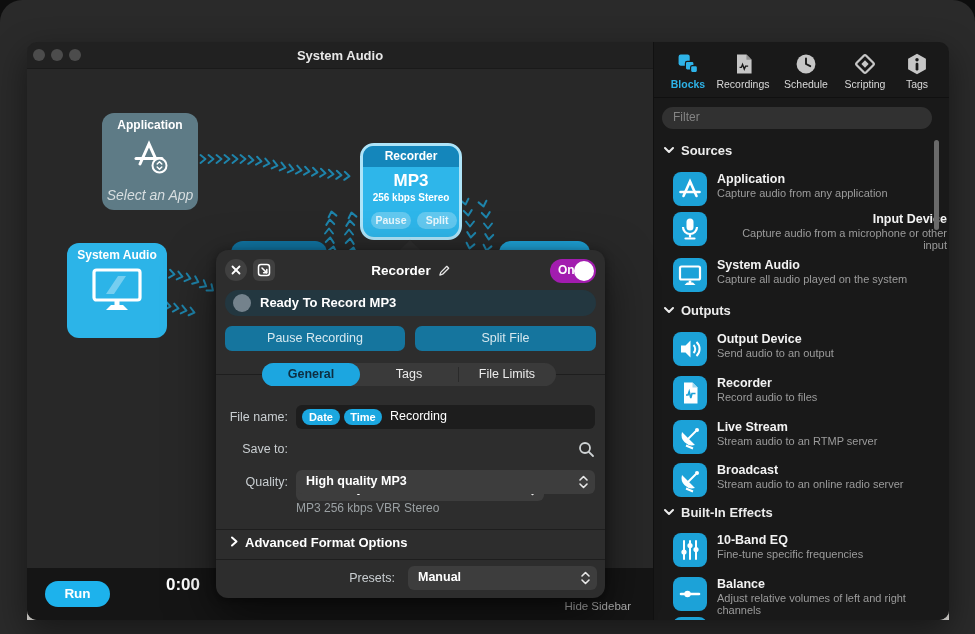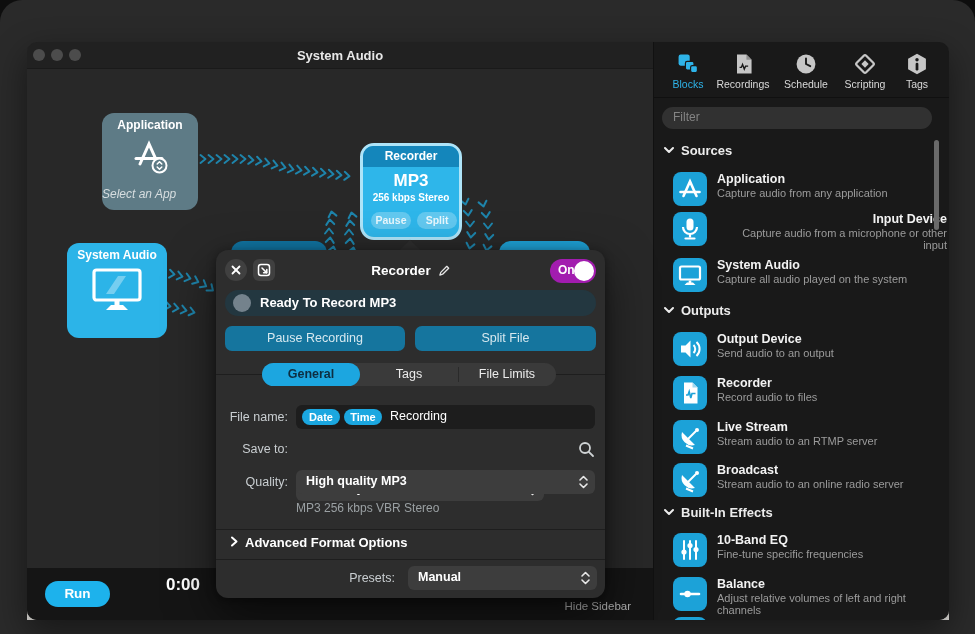--- a/index.html
+++ b/index.html
@@ -38,21 +38,21 @@
   #run-btn{position:absolute;left:18px;top:13px;width:65px;height:26px;border-radius:13px;background:#1db2ec;
     color:#fff;font-weight:700;font-size:13.5px;text-align:center;line-height:26px;}
   #timer{position:absolute;left:120px;top:7px;width:72px;text-align:center;color:#fff;font-weight:700;font-size:17px;}
   #hide-sidebar{position:absolute;right:22px;top:32px;color:#b2b2b2;font-size:11.5px;}
   
   #sidebar{position:absolute;left:626px;top:0;width:296px;height:578px;background:#191919;border-left:1px solid #111;box-sizing:border-box;}
   #tabbar-divider{position:absolute;left:0;top:55px;width:296px;height:1px;background:#101010;}
   .sb-tab{position:absolute;top:10px;text-align:center;}
   .sb-tab .ticon{display:block;margin:0 auto;height:24px;}
   .sb-tab .tlabel{display:block;margin-top:2px;font-size:10.5px;color:#d9d9d9;}
-  .sb-tab.sel .tlabel{color:#2eb3e8;}
+  .sb-tab.sel .tlabel{color:#2eb3e8;font-weight:bold;}
   #sb-filter{position:absolute;left:8px;top:65px;width:270px;height:22px;border-radius:11px;background:#313131;}
   #sb-filter span{display:block;margin:3px 0 0 11px;font-size:12px;color:#848484;}
   .sb-header{position:absolute;left:10px;color:#ececec;font-weight:700;font-size:13px;}
   .sb-header svg{margin-right:7px;vertical-align:1px;}
   .sb-item-icon{position:absolute;left:19px;width:34px;height:34px;border-radius:8px;background:#1ca2d8;}
   .sb-item-text{position:absolute;left:63px;width:230px;}
   .sb-item-title{font-size:12.5px;font-weight:700;color:#f2f2f2;line-height:13px;}
   .sb-item-sub{font-size:11px;color:#9b9b9b;line-height:11.5px;margin-top:2px;}
   #sb-scroll{position:absolute;left:280px;top:98px;width:5px;height:90px;border-radius:2.5px;background:#6a6a6a;}
   
@@ -166,21 +166,21 @@
         <g stroke="#fff" stroke-width="3" stroke-linecap="round" fill="none">
           <path d="M12 30 L21 10 L30 30"></path>
           <line x1="8" y1="24.5" x2="34" y2="24.5"></line>
         </g>
         <circle cx="31.5" cy="31.5" r="7" fill="#5e7b86" stroke="#fff" stroke-width="2"></circle>
         <g stroke="#fff" stroke-width="1.5" fill="none" stroke-linecap="round" stroke-linejoin="round">
           <path d="M29.2 30 L31.5 27.7 L33.8 30"></path>
           <path d="M29.2 33 L31.5 35.3 L33.8 33"></path>
         </g>
       </svg>
-      <div class="abs" style="left:0;top:74px;width:96px;text-align:left;font-style:italic;font-size:12px;color:#d7dee0;">Select an App</div>
+      <div class="abs" style="left:0;top:74px;width:96px;text-align:center;font-style:italic;font-size:14px;color:#d7dee0;">Select an App</div>
     </div>
 
     <div class="block" id="blk-sys">
       <div class="block-title">System Audio</div>
       <svg class="abs" style="left:25px;top:25px;" width="50" height="46" viewBox="0 0 50 46">
         <rect x="2" y="2" width="46" height="30" rx="2.5" fill="none" stroke="#fff" stroke-width="3.2"></rect>
         <polygon points="14,26 26,8 34,8 22,26" fill="rgba(255,255,255,.35)"></polygon>
         <rect x="22.5" y="33" width="5" height="5" fill="#fff"></rect>
         <polygon points="14,42 36,42 31,37 19,37" fill="#fff"></polygon>
       </svg>

